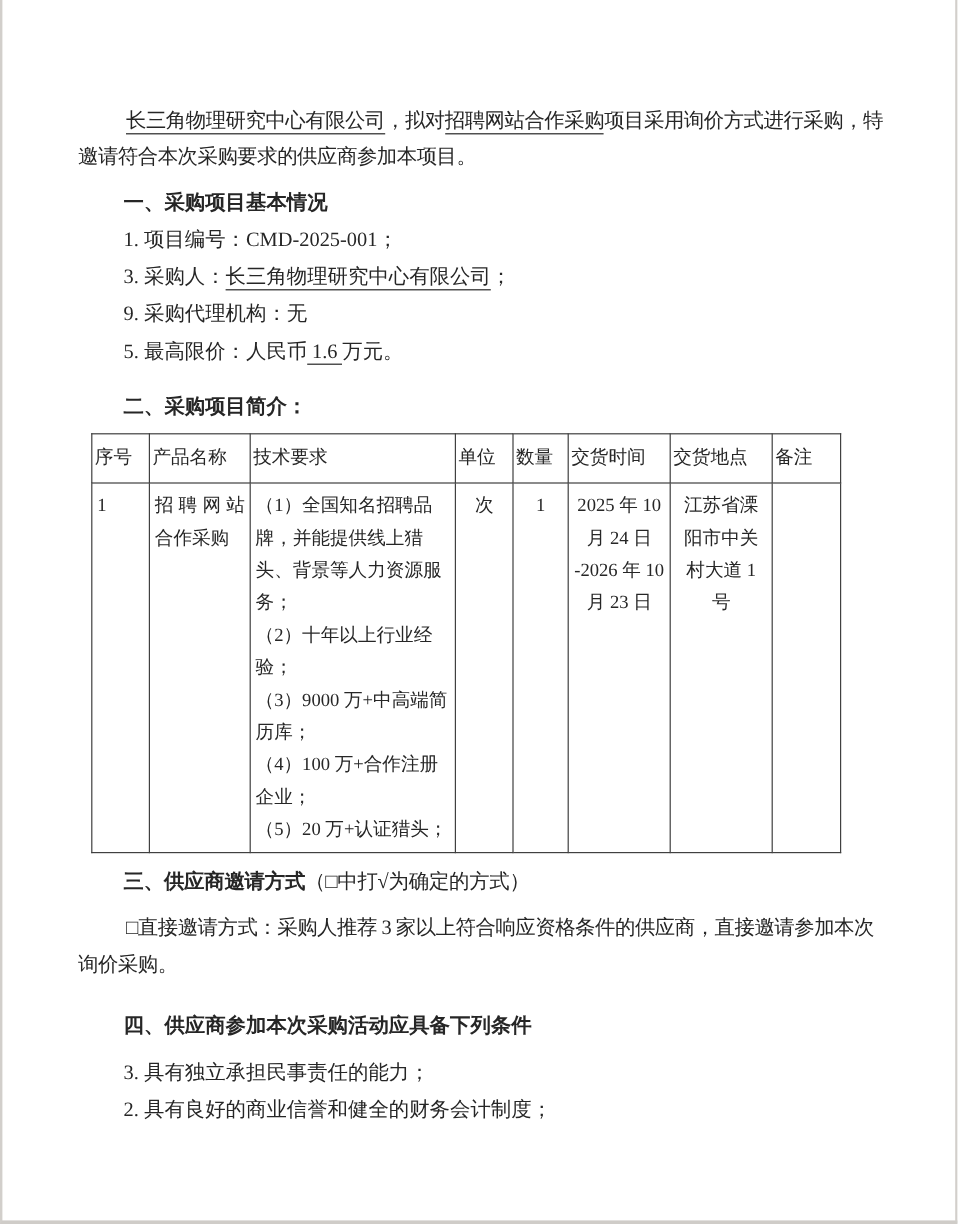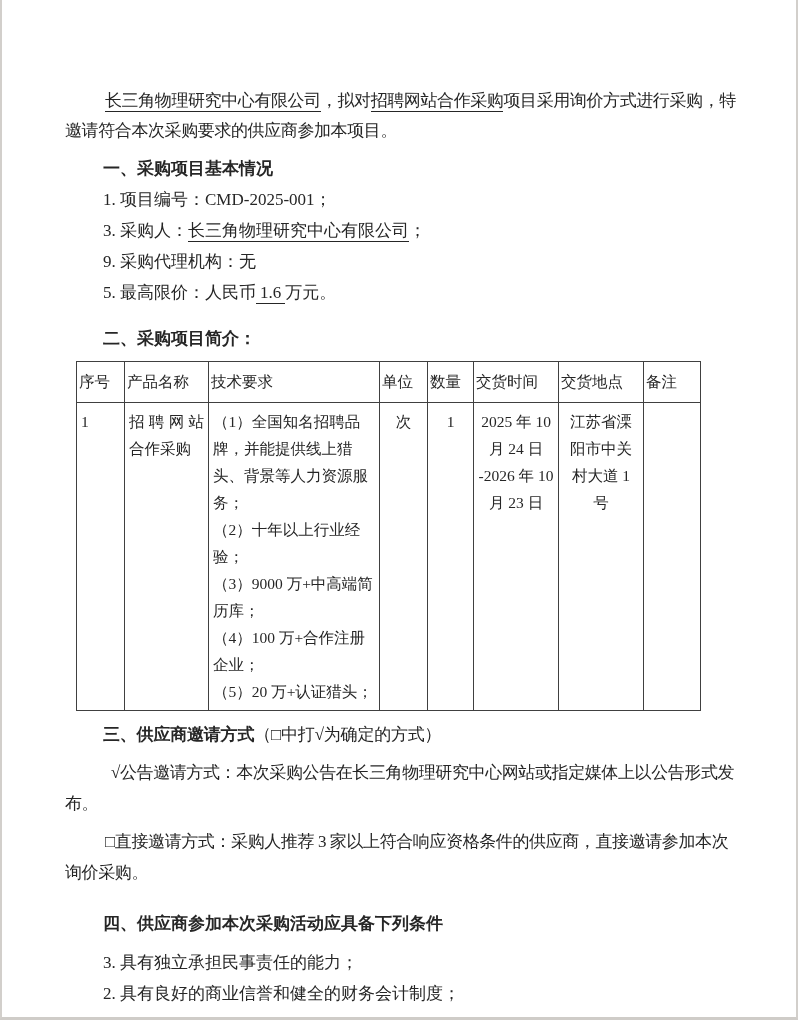--- a/index.html
+++ b/index.html
@@ -106,21 +106,20 @@
           <td class="c-qty">1</td>
           <td class="c-time">2025 年 10 月 24 日 -2026 年 10 月 23 日</td>
           <td class="c-place">江苏省溧阳市中关村大道 1 号</td>
           <td class="c-remark"></td>
         </tr>
       </tbody>
     </table>
 
     <p class="h-sec h3"><span>三、供应商邀请方式</span><span class="note">（□中打√为确定的方式）</span></p>
 
-    <p class="para pA">√公告邀请方式：本次采购公告在长三角物理研究中心网站或指定媒体上以公告形式发布。</p>
 
     <p class="para pB">□直接邀请方式：采购人推荐 3 家以上符合响应资格条件的供应商，直接邀请参加本次询价采购。</p>
 
     <p class="h-sec h4">四、供应商参加本次采购活动应具备下列条件</p>
 
     <p class="item item-first">3. 具有独立承担民事责任的能力；</p>
 
     <p class="item">2. 具有良好的商业信誉和健全的财务会计制度；</p>
 
   </div>

